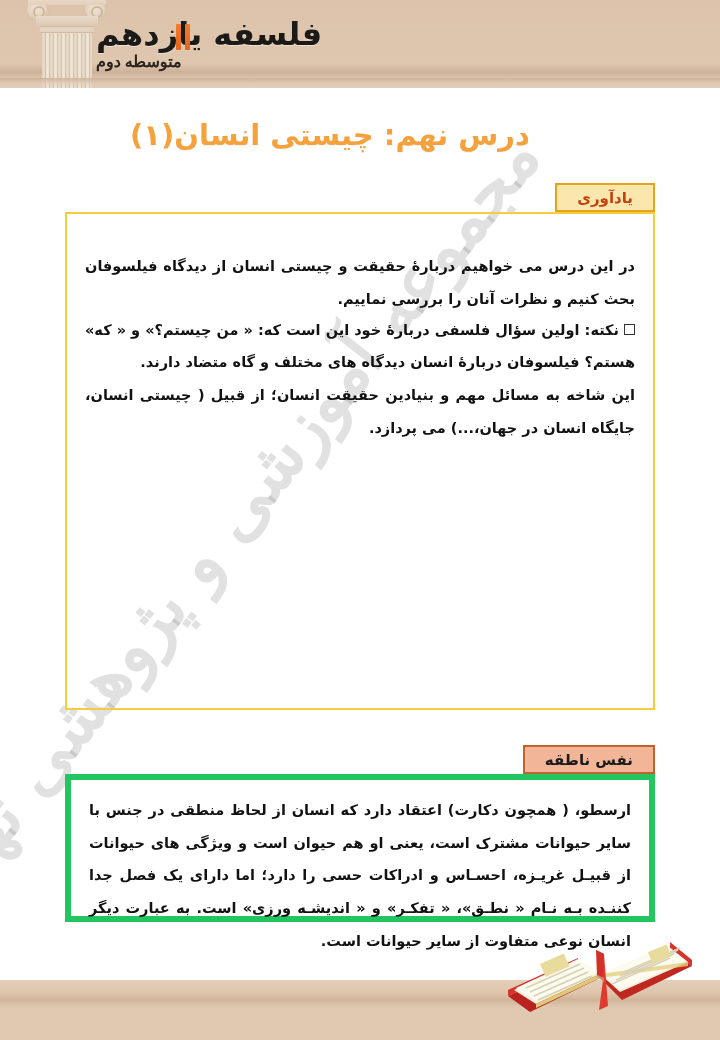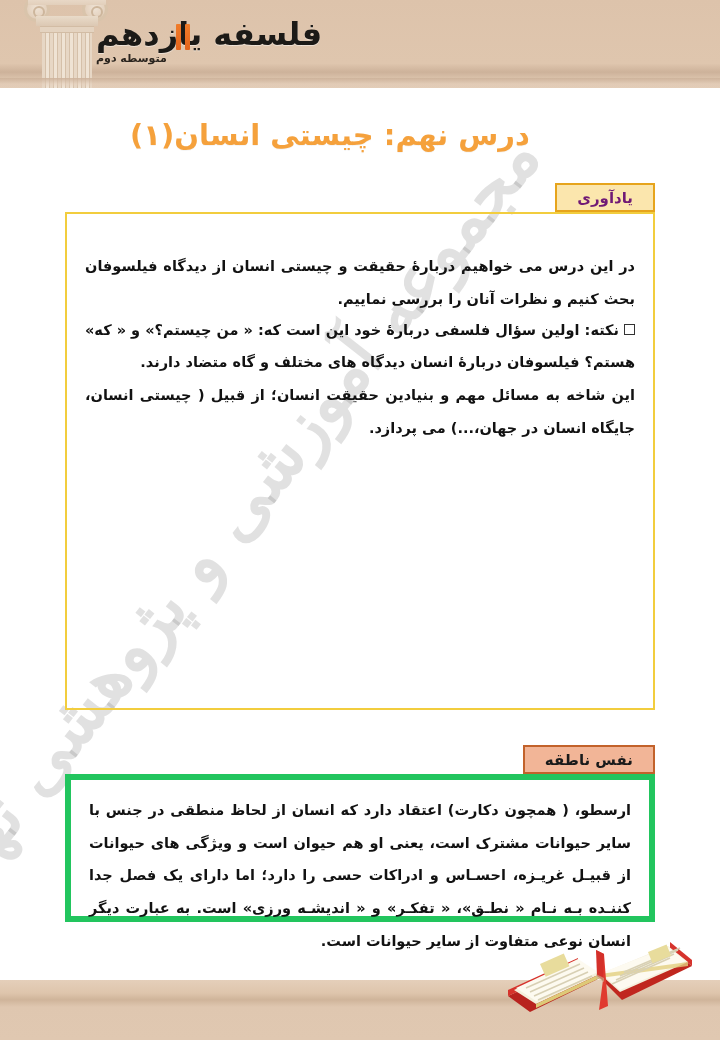--- a/index.html
+++ b/index.html
@@ -107,27 +107,28 @@
   .book-title-main {
     font-size: 32px;
     font-weight: bold;
     color: #1c1a17;
     letter-spacing: -1px;
     line-height: 1;
     text-shadow: 0 1px 0 rgba(255,255,255,0.45);
     white-space: nowrap;
   }
   .book-title-sub {
-    font-size: 11px;
+    font-size: 16px;
     font-weight: bold;
     color: #2a241e;
     letter-spacing: 1px;
     margin-top: 2px;
     padding-right: 4px;
     white-space: nowrap;
+    font-family: Liberation Serif, serif;
   }
   .title-bars {
     position: absolute;
     top: 6px; left: 80px;
     width: 20px; height: 26px;
   }
   .title-bars span {
     position: absolute;
     top: 0;
     width: 5px; height: 26px;
@@ -178,21 +179,21 @@
     font-size: 15px;
     font-weight: bold;
     text-align: center;
     direction: rtl;
     z-index: 6;
   }
   .badge-yad {
     top: 183px; right: 65px;
     background: #fbe6ad;
     border: 2px solid #e6a41c;
-    color: #701a75;
+    color: #c2410c;
   }
   .badge-nafs {
     top: 745px; right: 65px;
     background: #f2b597;
     border: 2px solid #c2622b;
     color: #1a1a1a;
     margin-left: 33px;
   }
 
   

